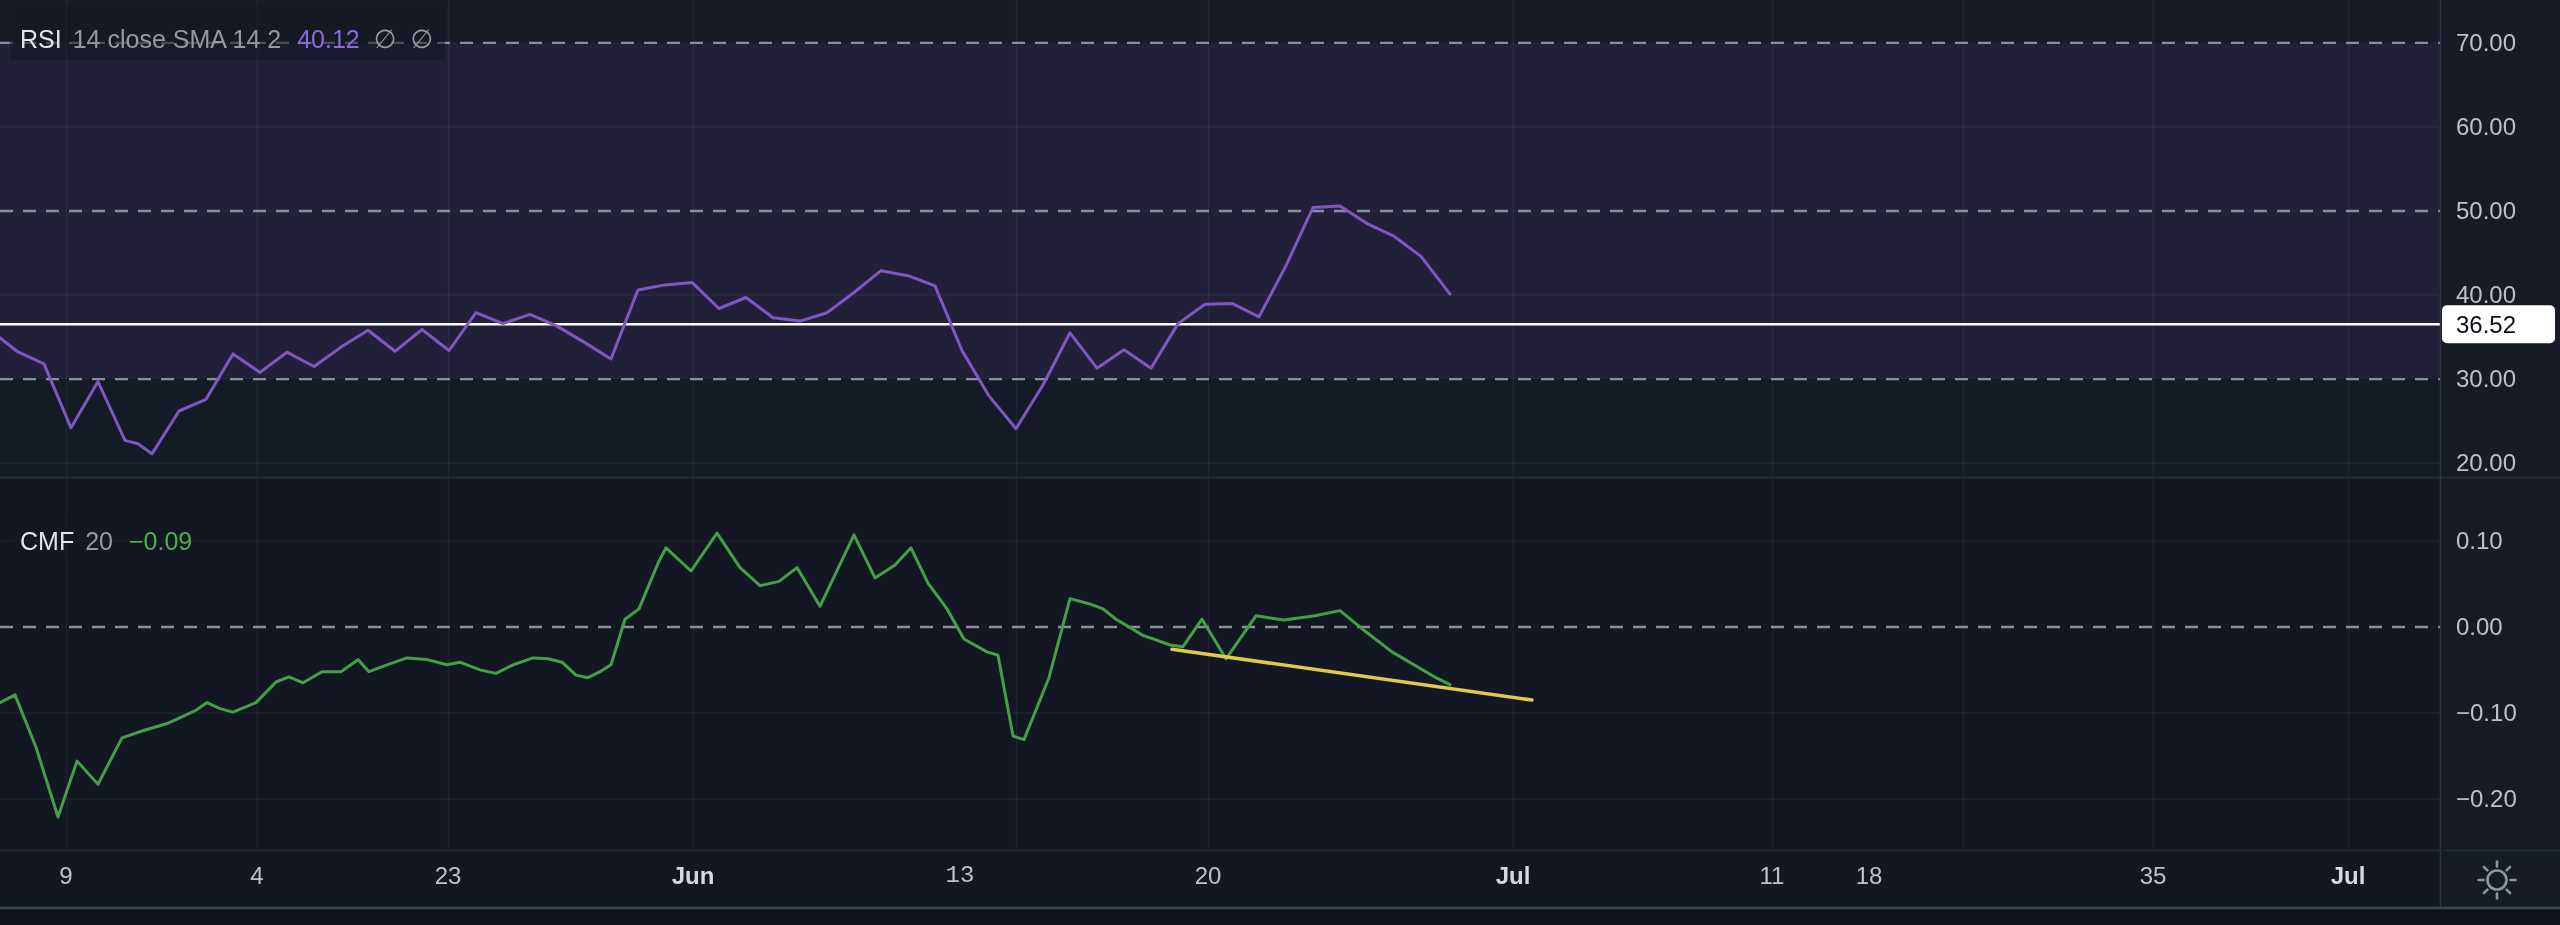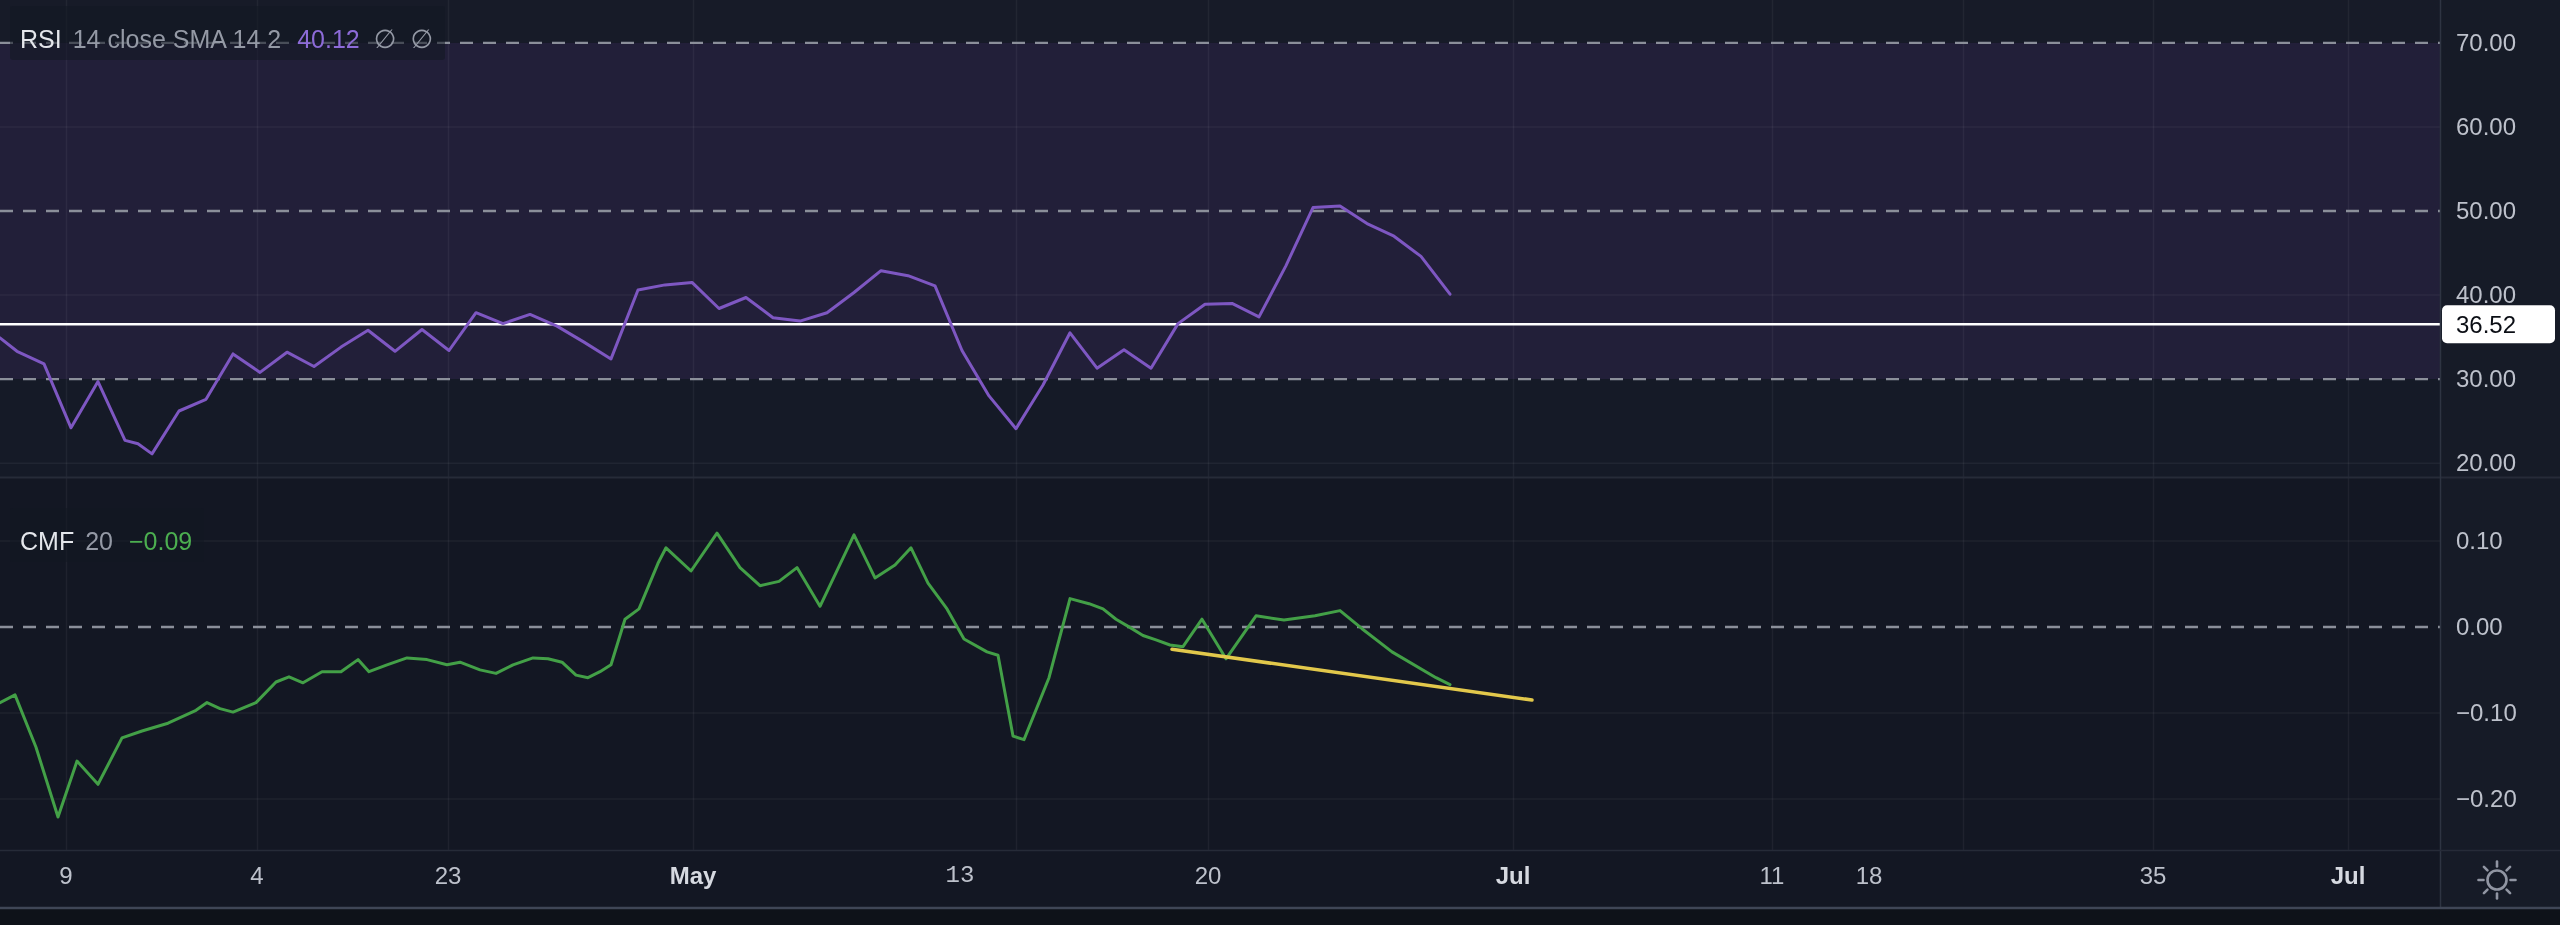--- a/index.html
+++ b/index.html
@@ -119,21 +119,21 @@
   <div class="pane-title" id="cmf-title" style="top:508px">
     <span class="tn">CMF</span>
     <span class="tp">20</span>
     <span class="tv cmf">−0.09</span>
   </div>
 
   <div id="time-labels">
       <span class="time-label" style="left: 66px;">9</span>
       <span class="time-label" style="left: 257px;">4</span>
       <span class="time-label" style="left: 448px;">23</span>
-      <span class="time-label month" style="left: 693px;">May</span>
+      <span class="time-label month" style="left: 693px;">Jun</span>
       <span class="time-label" style="left: 960px; font-family: Liberation Mono, monospace;">13</span>
       <span class="time-label" style="left: 1208px;">20</span>
       <span class="time-label month" style="left: 1513px;">Jul</span>
       <span class="time-label" style="left: 1772px;">11</span>
       <span class="time-label" style="left: 1869px;">18</span>
       <span class="time-label" style="left: 2153px;">35</span>
       <span class="time-label month" style="left: 2348px;">Jul</span>
     </div>
 </div>
 

